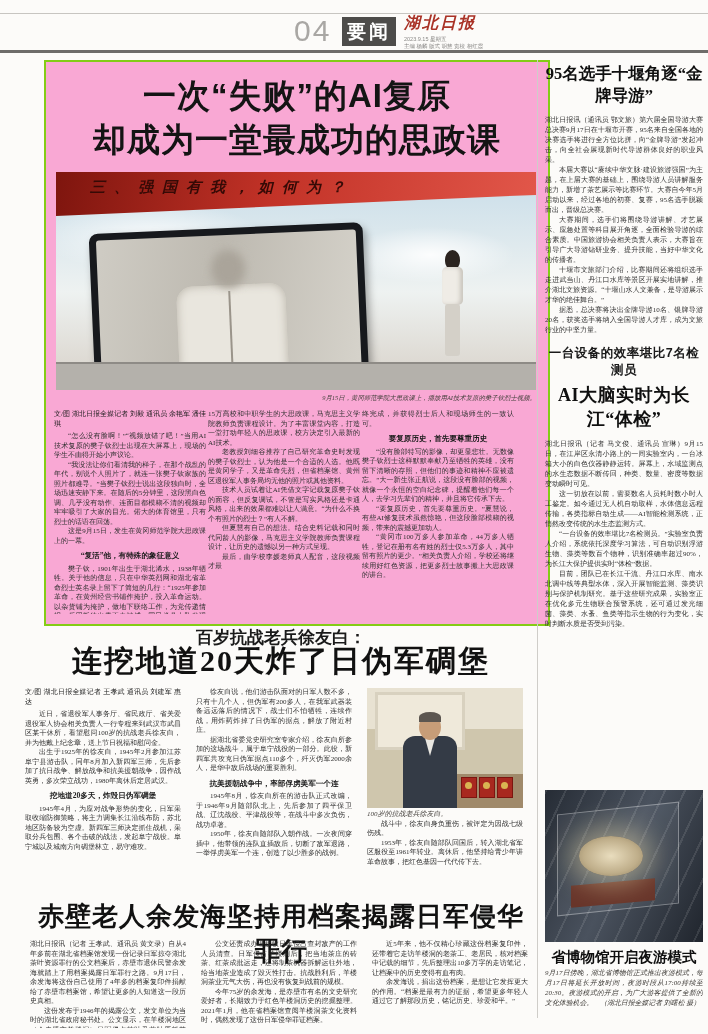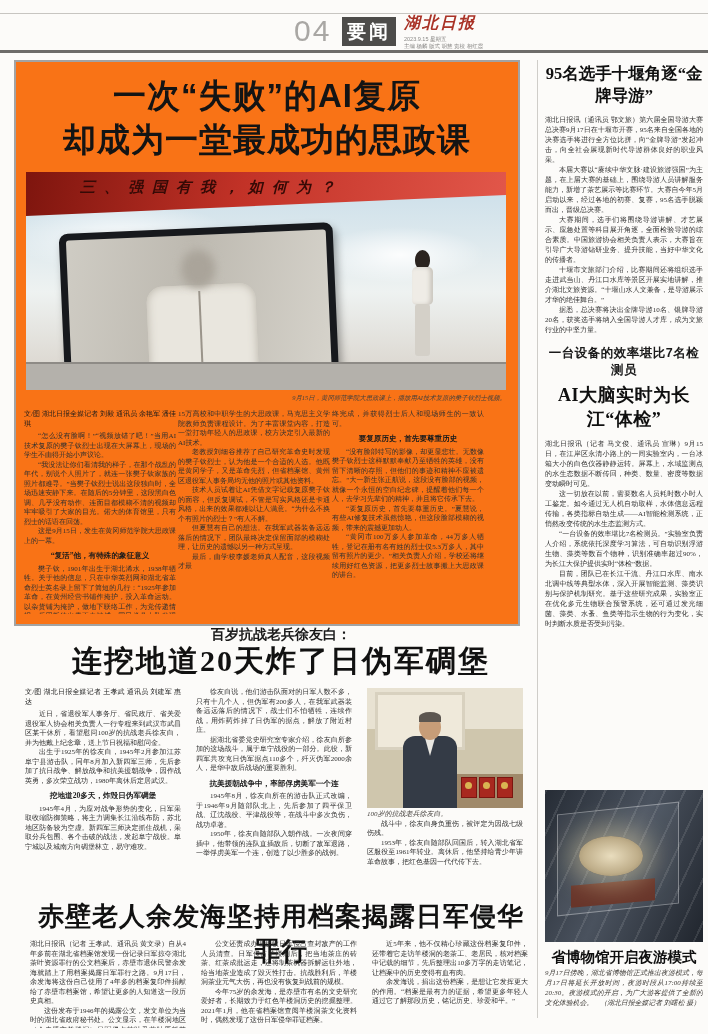--- a/index.html
+++ b/index.html
@@ -20,29 +20,29 @@
   
   .cols{position:absolute;display:flex;}
   .col{overflow:hidden;font-size:7px;line-height:9.5px;text-align:justify;color:#303030;}
   .item{margin:0;text-align:justify;}
   .p{text-indent:2em;}
   .pc{text-indent:0;}
   .h{text-align:center;font-weight:bold;font-size:7.6px;margin:5px 0 4px;text-indent:0;color:#1c1c1c;}
   .by{text-indent:0;margin-bottom:3px;color:#1c1c1c;}
   .cap{text-align:left;font-style:italic;text-indent:0;color:#46423e;}
   
-  .mainbox{position:absolute;left:14px;top:60px;width:502px;height:562px;border:2px solid #a3a3a3;background:#f97316;}
+  .mainbox{position:absolute;left:44px;top:60px;width:502px;height:562px;border:2px solid #84cc16;background:#f9a8d4;}
   .main-hl{margin-top:12px;text-align:center;font-family:"Liberation Sans","DejaVu Sans",sans-serif;
            font-weight:900;font-size:33px;line-height:44px;color:#141414;letter-spacing:1px;}
   .main-photo{position:absolute;left:10px;top:110px;width:480px;height:218px;overflow:hidden;background:#dfe7ea;}
   .photo-banner{position:absolute;left:0;top:0;width:100%;height:44px;
         background:linear-gradient(100deg,#7e150e,#c23227 45%,#e2574a);
         clip-path:polygon(0 0,100% 0,100% 52%,0 100%);z-index:3;}
   .photo-banner span{display:block;padding:6px 12px 0 34px;font-style:italic;font-weight:bold;
-        font-size:15px;letter-spacing:9px;color:#360a06;margin-left:20px;}
+        font-size:15px;letter-spacing:9px;color:#360a06;}
   .photo-sky{position:absolute;inset:0;
         background:radial-gradient(120px 40px at 78% 38%,rgba(255,255,255,.9),rgba(255,255,255,0) 70%),
                    radial-gradient(160px 50px at 20% 30%,rgba(255,255,255,.8),rgba(255,255,255,0) 70%),
                    linear-gradient(#c8dde9,#eef2f1 55%,#ddd9d2 88%,#c6c2bb);}
   .ledge{position:absolute;left:0;bottom:0;width:100%;height:26px;background:#b4b1ab;border-top:2px solid #8e8b86;}
   .tablet{position:absolute;left:36px;top:56px;width:260px;height:148px;background:#17191d;
           border-radius:9px;transform:rotate(-2.5deg);box-shadow:3px 5px 8px rgba(0,0,0,.35);padding:7px;}
   .screen{position:relative;width:100%;height:100%;overflow:hidden;border-radius:3px;
           background:linear-gradient(100deg,#cfccc4,#bdb9b0 45%,#d6d3cb);}
   .fig-head{position:absolute;left:44%;top:10%;width:34px;height:38px;border-radius:50%;
@@ -55,21 +55,21 @@
   .w-shirt{position:absolute;left:4px;top:17px;width:21px;height:38px;border-radius:5px;background:#efece6;box-shadow:inset -3px 0 4px #c9c5bd;}
   .w-pants{position:absolute;left:7px;top:54px;width:15px;height:52px;border-radius:3px;background:#d4d0c8;}
   .main-cap{position:absolute;left:10px;top:332px;width:480px;font-size:6.4px;color:#45413d;
             text-align:right;font-style:italic;}
   .main-cols{left:8px;top:348px;width:486px;height:204px;gap:2px;}
   .main-cols .col{width:152px;height:204px;}
   
   .vdiv{position:absolute;left:537px;top:60px;width:1px;height:958px;background:#cfcdc9;}
   
   .mid-kicker{position:absolute;left:30px;top:626px;width:502px;text-align:center;
-       font-family:"Liberation Sans",sans-serif;font-weight:bold;font-size:14px;color:#1a1a1a;}
+       font-family:"Liberation Sans",sans-serif;font-weight:bold;font-size:17px;color:#1a1a1a;}
   .mid-hl{position:absolute;left:30px;top:641px;width:502px;text-align:center;
        font-weight:bold;font-size:30px;letter-spacing:2px;color:#111;}
   .mid-cols{left:25px;top:688px;width:498px;gap:15px;}
   .mid-cols .col{width:156px;height:206px;}
   .vet-photo{position:relative;width:156px;height:120px;overflow:hidden;margin-bottom:2px;
        background:linear-gradient(#e8e2d2 0 34%,#cfc6ad 34% 100%);}
   .vp-window{position:absolute;left:8px;top:4px;width:84px;height:52px;background:#efe9da;border:3px solid #d8d1bf;}
   .vp-man{position:absolute;left:34px;top:26px;width:58px;height:94px;}
   .vp-head{position:absolute;left:18px;top:0;width:22px;height:26px;border-radius:50%;background:#c79d78;}
   .vp-hairl{position:absolute;left:18px;top:-2px;width:22px;height:10px;border-radius:50% 50% 0 0;background:#5c5650;}
@@ -153,21 +153,21 @@
           <p class="item p">“怎么没有脸啊！”“视频放错了吧！”当用AI技术复原的樊子钦烈士出现在大屏幕上，现场的学生不由得开始小声议论。</p>
           <p class="item p">“我没法让你们看清我的样子，在那个战乱的年代，别说个人照片了，就连一张樊子钦家族的照片都难寻。”当樊子钦烈士说出这段独白时，全场迅速安静下来。在随后的5分钟里，这段黑白色调、几乎没有动作、连面目都模糊不清的视频却牢牢吸引了大家的目光。偌大的体育馆里，只有烈士的话语在回荡。</p>
           <p class="item p">这是9月15日，发生在黄冈师范学院大思政课上的一幕。</p>
           <p class="item h">“复活”他，有特殊的象征意义</p>
           <p class="item p">樊子钦，1901年出生于湖北浠水，1938年牺牲。关于他的信息，只在中华英烈网和湖北省革命烈士英名录上留下了简短的几行：“1925年参加革命，在黄州经营书铺作掩护，投入革命运动。以杂货铺为掩护，做地下联络工作，为党传递情报。后因叛徒出卖不幸被捕，国民党县大队发现后，抄了他家，将其杀害。”</p>
         </div>
       <div class="col">
           <p class="item pc">15万高校和中职学生的大思政课，马克思主义学院教师负责课程设计。为了丰富课堂内容，打造一堂打动年轻人的思政课，校方决定引入最新的AI技术。</p>
           <p class="item p">老教授刘细谷推荐了自己研究革命史时发现的樊子钦烈士，认为他是一个合适的人选。他既是黄冈学子，又是革命先烈，但省档案馆、黄州区退役军人事务局均无他的照片或其他资料。</p>
           <p class="item p">技术人员试着让AI凭借文字记载复原樊子钦的面容，但反复调试，不管是写实风格还是卡通风格，出来的效果都难以让人满意。“为什么不换个有照片的烈士？”有人不解。</p>
-          <p class="item p">但夏慧有自己的想法。在我军武器装备远远落后的情况下，团队最终决定保留面部的模糊处理，让历史的遗憾以另一种方式呈现。</p>
+          <p class="item p">但夏慧有自己的想法。结合史料记载和同时代同龄人的影像，马克思主义学院教师负责课程设计，让历史的遗憾以另一种方式呈现。</p>
           <p class="item p">最后，由学校李媛老师真人配音，这段视频才最</p>
         </div>
       <div class="col">
           <p class="item pc">终完成，并获得烈士后人和现场师生的一致认可。</p>
           <p class="item h">要复原历史，首先要尊重历史</p>
           <p class="item p">“没有脸部特写的影像，却更显悲壮。无数像樊子钦烈士这样默默奉献乃至牺牲的英雄，没有留下清晰的存照，但他们的事迹和精神不应被遗忘。”大一新生张正航说，这段没有脸部的视频，就像一个永恒的空白纪念碑，提醒着他们每一个人，去学习先辈们的精神，并且将它传承下去。</p>
           <p class="item p">“要复原历史，首先要尊重历史。”夏慧说，有些AI修复技术虽然惊艳，但这段脸部模糊的视频，带来的震撼更加动人。</p>
           <p class="item p">“黄冈市100万多人参加革命，44万多人牺牲，登记在册有名有姓的烈士仅5.3万多人，其中留有照片的更少。”相关负责人介绍，学校还将继续用好红色资源，把更多烈士故事搬上大思政课的讲台。</p>
         </div>
     </div>

